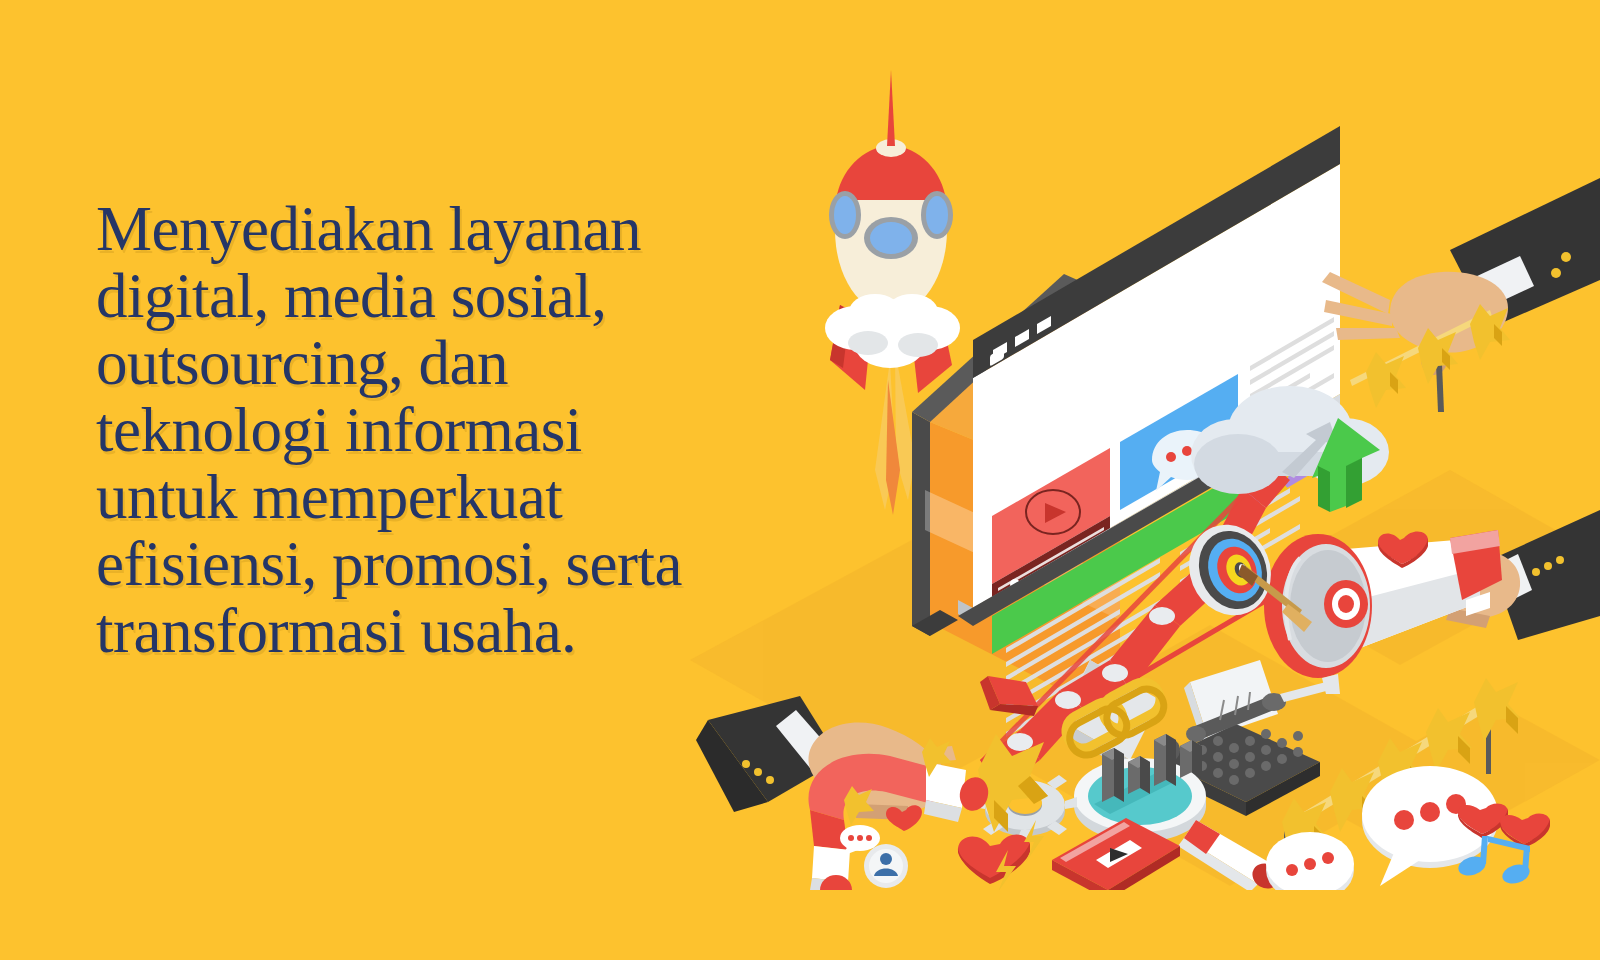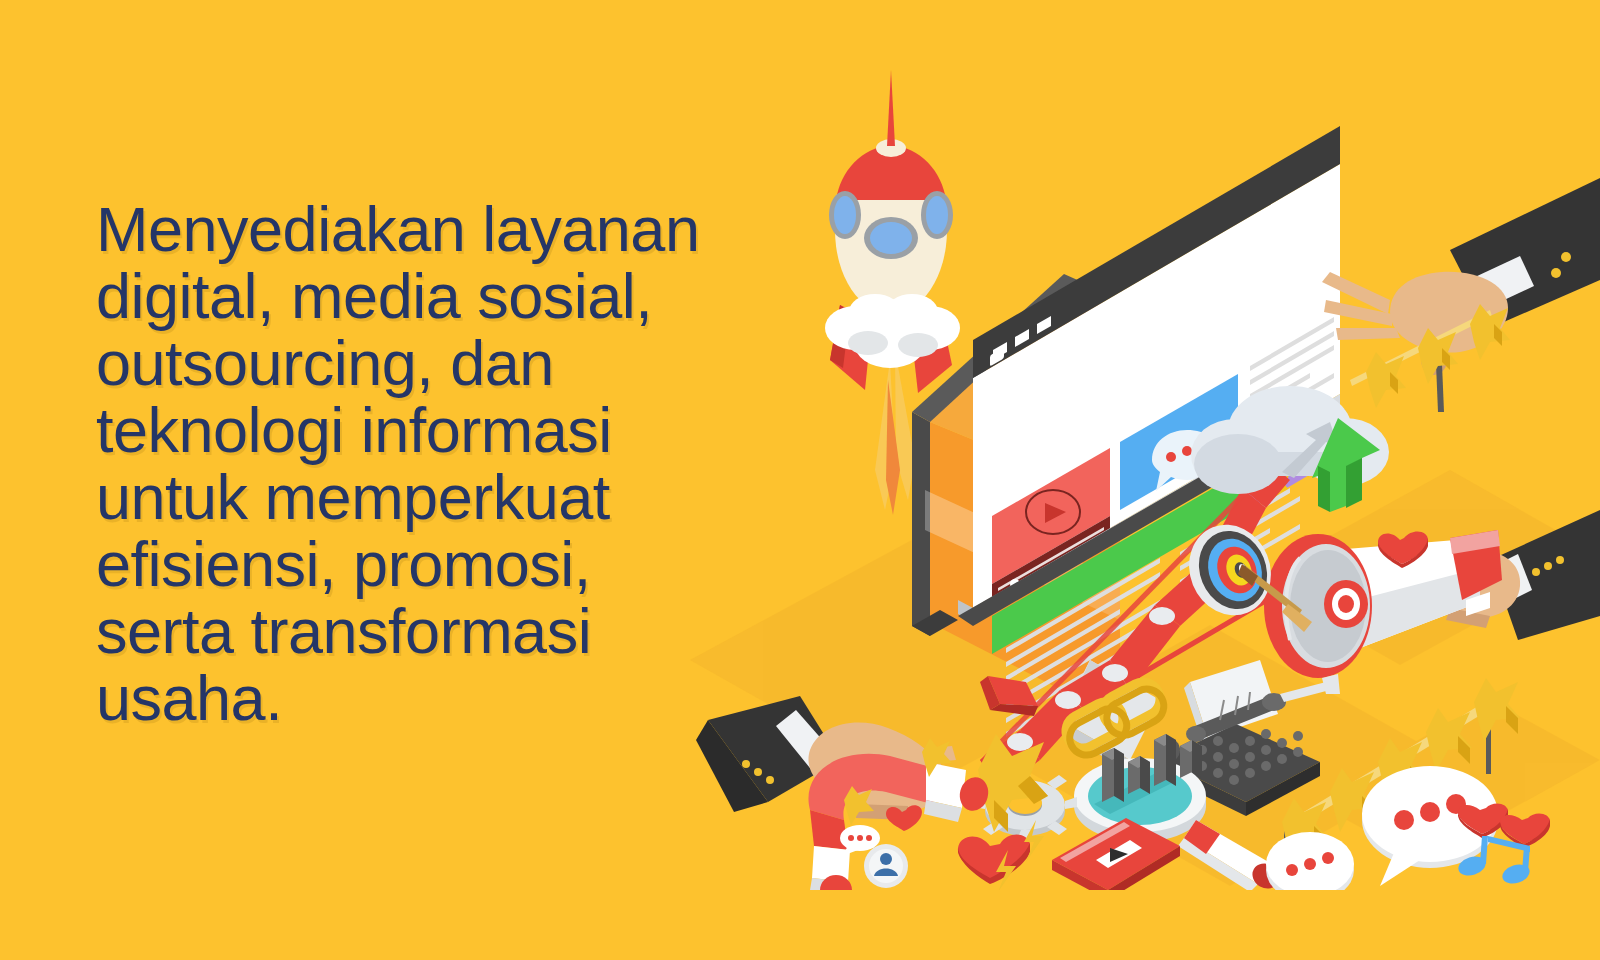--- a/index.html
+++ b/index.html
@@ -45,21 +45,21 @@
     width: 910px;
     height: 830px;
   }
   #illustration svg { display: block; }
 </style>
 </head>
 <body>
 
 <div id="banner" style="background: rgb(253, 194, 46);">
 
-  <div id="headline" style="color: rgb(37, 54, 103); font-size: 63px;">Menyediakan layanan digital, media sosial, outsourcing, dan teknologi informasi untuk memperkuat efisiensi, promosi, serta transformasi usaha.</div>
+  <div id="headline" style="color: rgb(37, 54, 103); font-size: 63px; font-family: Liberation Serif, serif;">Menyediakan layanan digital, media sosial, outsourcing, dan teknologi informasi untuk memperkuat efisiensi, promosi, serta transformasi usaha.</div>
 
   <div id="illustration">
     <svg width="910" height="830" viewBox="0 0 910 830" xmlns="http://www.w3.org/2000/svg">
 
       <g opacity="0.5">
         <path d="M 0 600 L 240 470 L 470 600 L 230 730 Z" fill="#F3B42B"></path>
         <path d="M 300 690 L 520 565 L 760 700 L 540 826 Z" fill="#F3B42B"></path>
         <path d="M 560 520 L 760 410 L 910 495 L 710 605 Z" fill="#F3B42B"></path>
         <path d="M 620 740 L 800 640 L 910 700 L 730 800 Z" fill="#F3B42B"></path>
       </g>

